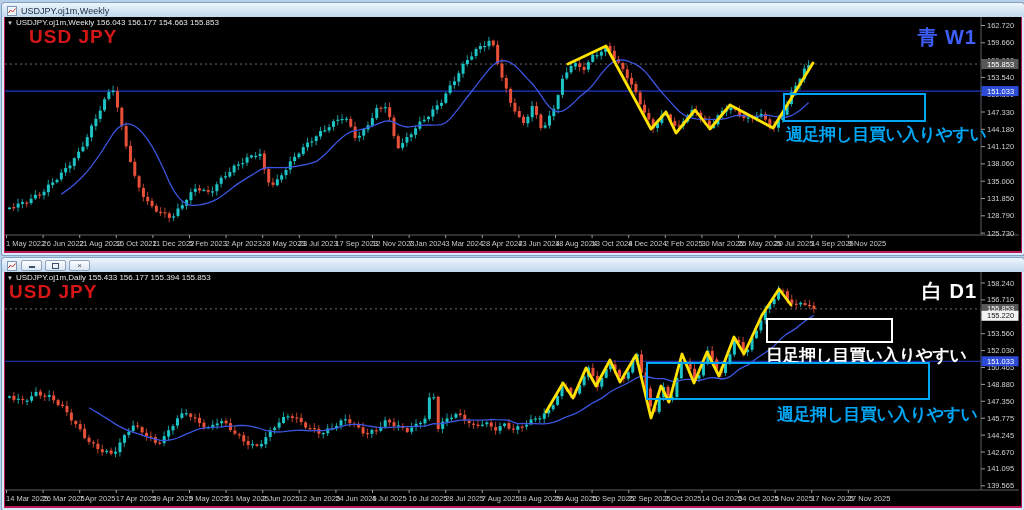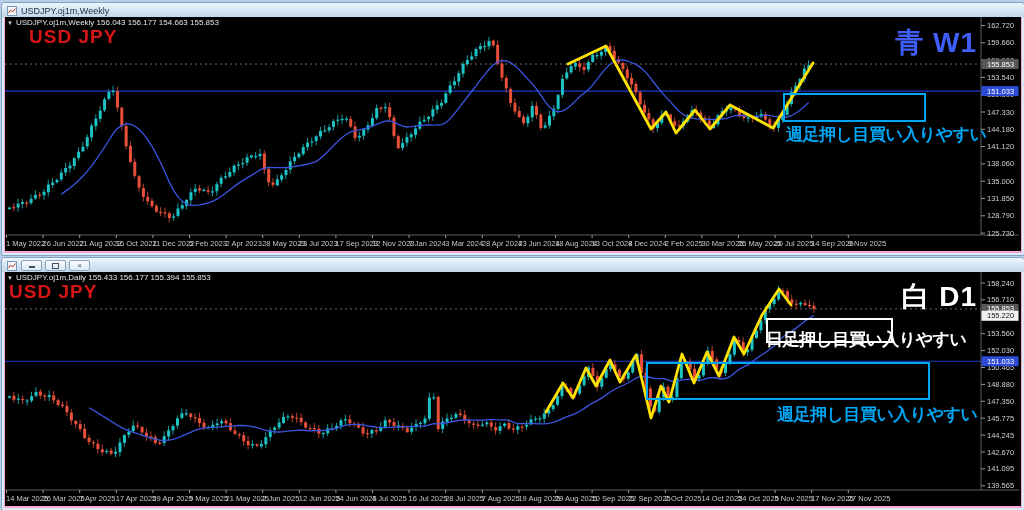--- a/index.html
+++ b/index.html
@@ -4,21 +4,21 @@
 <style>
   html,body{margin:0;padding:0;}
   body{
     width:1024px;height:510px;position:relative;overflow:hidden;
     background:#b7cfe7;
     font-family:"Liberation Sans","DejaVu Sans",sans-serif;
   }
   .mdi-window{
     position:absolute;left:1px;width:1022px;
     border:1px solid #7fa3c4;border-radius:4px 4px 2px 2px;
-    background:#f9a8d4;box-shadow:inset 0 0 0 2px #dcebf8;
+    background:#be185d;box-shadow:inset 0 0 0 2px #dcebf8;
   }
   .title-bar{
     height:13px;display:flex;align-items:center;gap:4px;
     padding:1px 4px 0 5px;
     background:linear-gradient(#eef6fd,#d4e4f3 55%,#c3d8ec);
     border-radius:3px 3px 0 0;
     font-size:9px;color:#223247;white-space:nowrap;
   }
   .title-icon{width:10px;height:10px;flex:0 0 auto;display:block;}
   .title-text{flex:1 1 auto;overflow:hidden;}
@@ -38,21 +38,21 @@
   .chart-svg{position:absolute;left:0;top:0;z-index:1;}
   .overlay{position:absolute;z-index:2;}
   .info-line{
     top:1px;left:2px;font-size:8px;color:#e6e6e6;letter-spacing:0px;white-space:nowrap;
   }
   .info-arrow{font-size:6px;color:#cfcfcf;margin-right:3px;}
   .symbol-label{
     font-size:19px;font-weight:bold;color:#d41616;letter-spacing:1px;white-space:nowrap;text-align:center;
   }
   .corner-label{
-    font-size:28px;font-weight:bold;white-space:nowrap;letter-spacing:1px;
+    font-size:20px;font-weight:bold;white-space:nowrap;letter-spacing:1px;
   }
   .corner-blue{color:#3f5efc;}
   .corner-white{color:#ffffff;}
   .ann-rect{border-style:solid;background:transparent;}
   .rect-cyan{border:2px solid #00a6f4;}
   .rect-white{border:2px solid #ffffff;}
   .ann-text{
     font-size:17px;font-weight:bold;letter-spacing:-0.5px;white-space:nowrap;
   }
   .txt-cyan{color:#00a6f4;}
@@ -1766,17 +1766,17 @@
         </g>
         <g>
           <rect x="976.5" y="84.26396787148612" width="37" height="10" fill="#2d4bd6"></rect>
           <text x="982" y="91.76396787148612" fill="#ffffff" font-size="7.5">151.033</text>
         </g>
       </svg>
     <div class="overlay info-line"><span class="info-arrow">▼</span><span>USDJPY.oj1m,Daily  155.433 156.177 155.394 155.853</span></div>
     <div class="overlay symbol-label" style="left:4px;top:9px;">USD JPY</div>
     <div class="overlay corner-label corner-white" style="right:44px;top:6px;">白 D1</div>
     <div class="overlay ann-rect rect-white" style="left:761px;top:46px;width:123px;height:21px;"></div>
-    <div class="overlay ann-text txt-white" style="left:761px;top:56px;font-family:Liberation Mono, monospace;">日足押し目買い入りやすい</div>
+    <div class="overlay ann-text txt-white" style="left:761px;top:72px;font-family:Liberation Mono, monospace;">日足押し目買い入りやすい</div>
     <div class="overlay ann-rect rect-cyan" style="left:641px;top:90px;width:280px;height:34px;"></div>
     <div class="overlay ann-text txt-cyan" style="left:772px;top:131px;">週足押し目買い入りやすい</div>
   </div>
 </div>
 
 </body></html>

